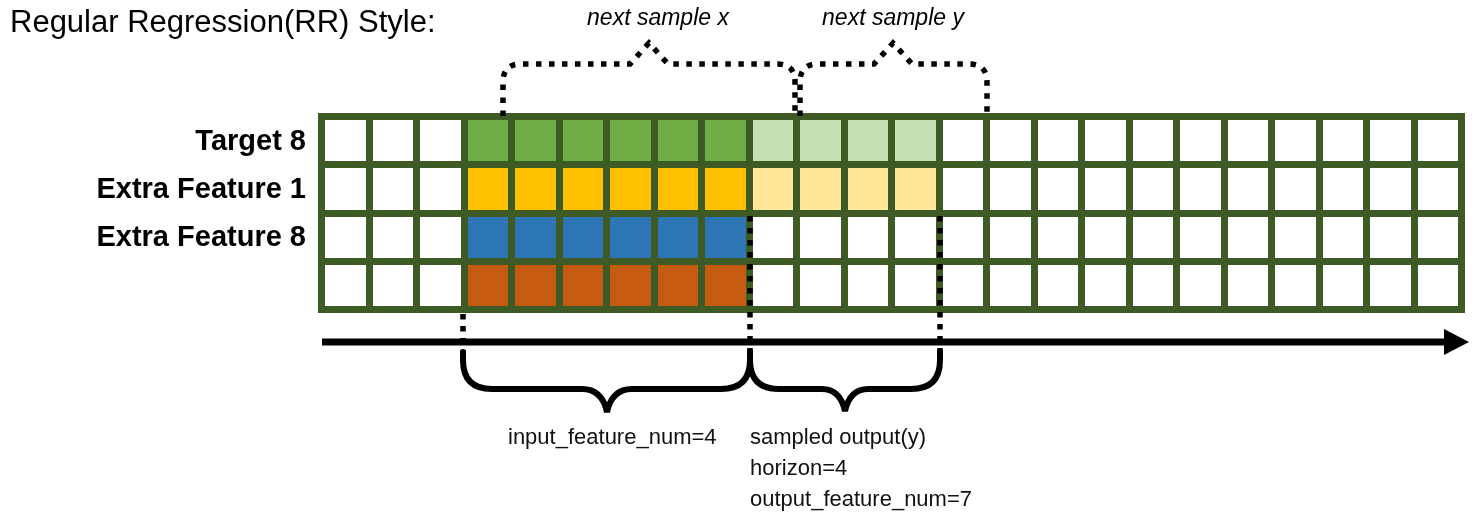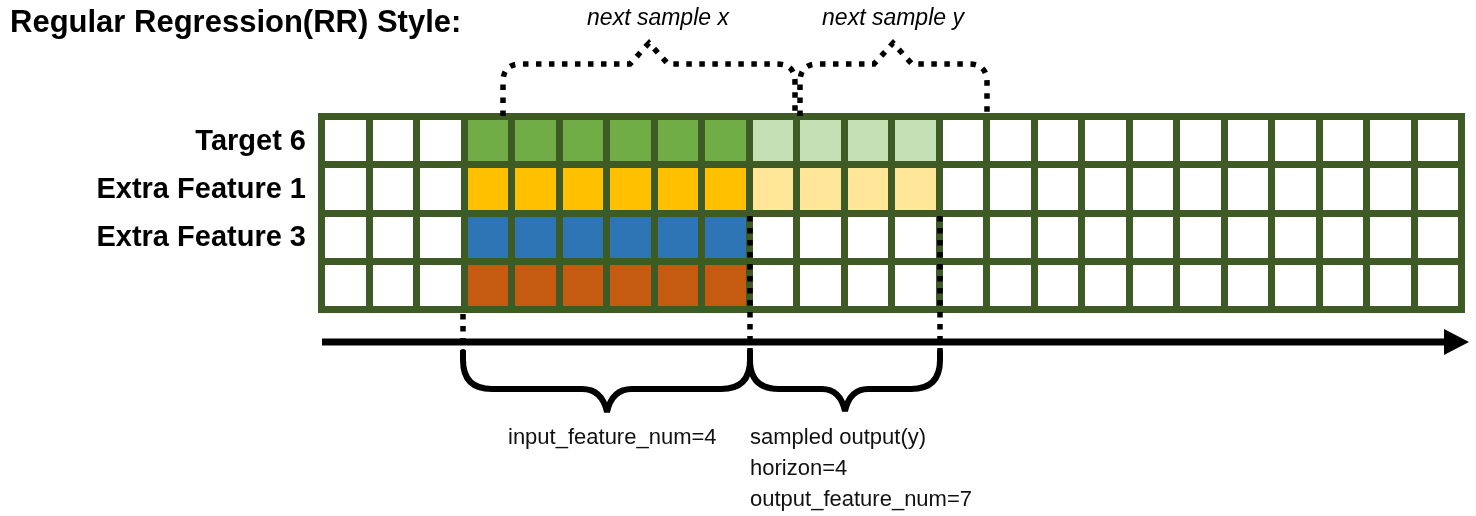--- a/index.html
+++ b/index.html
@@ -1,21 +1,21 @@
 <!DOCTYPE html>
 <html><head>
 <meta charset="utf-8">
 <style>
   html,body{margin:0;padding:0;background:#ffffff;}
   #stage{
     position:relative;width:1476px;height:516px;background:#ffffff;
     font-family:"Liberation Sans", sans-serif;color:#000;overflow:hidden;
   }
   #diagram-title{
-    position:absolute;left:10px;top:4px;font-size:31px;font-weight:bold;
+    position:absolute;left:10px;top:4px;font-size:31px;font-weight:normal;
     letter-spacing:0px;white-space:nowrap;
   }
   .brace-label{
     position:absolute;top:4px;transform:translateX(-50%);
     font-style:italic;font-size:23px;white-space:nowrap;
   }
   #row-labels{
     position:absolute;left:0;top:120px;width:306px;
     display:flex;flex-direction:column;gap:7px;
   }
@@ -43,23 +43,23 @@
 <body>
 
 <div id="stage">
 
   <div id="diagram-title">Regular Regression(RR) Style:</div>
 
   <div class="brace-label" style="left:658px">next sample x</div>
   <div class="brace-label" style="left:893px">next sample y</div>
 
   <div id="row-labels">
-      <div class="row-label">Target 6</div>
+      <div class="row-label">Target 8</div>
       <div class="row-label">Extra Feature 1</div>
-      <div class="row-label">Extra Feature 3</div>
+      <div class="row-label">Extra Feature 8</div>
     </div>
 
   <div id="sampling-grid" style="background: rgb(62, 91, 38);">
       <div class="cell" style="background: rgb(255, 255, 255);"></div>
       <div class="cell" style="background: rgb(255, 255, 255);"></div>
       <div class="cell" style="background: rgb(255, 255, 255);"></div>
       <div class="cell" style="background: rgb(112, 173, 71);"></div>
       <div class="cell" style="background: rgb(112, 173, 71);"></div>
       <div class="cell" style="background: rgb(112, 173, 71);"></div>
       <div class="cell" style="background: rgb(112, 173, 71);"></div>

